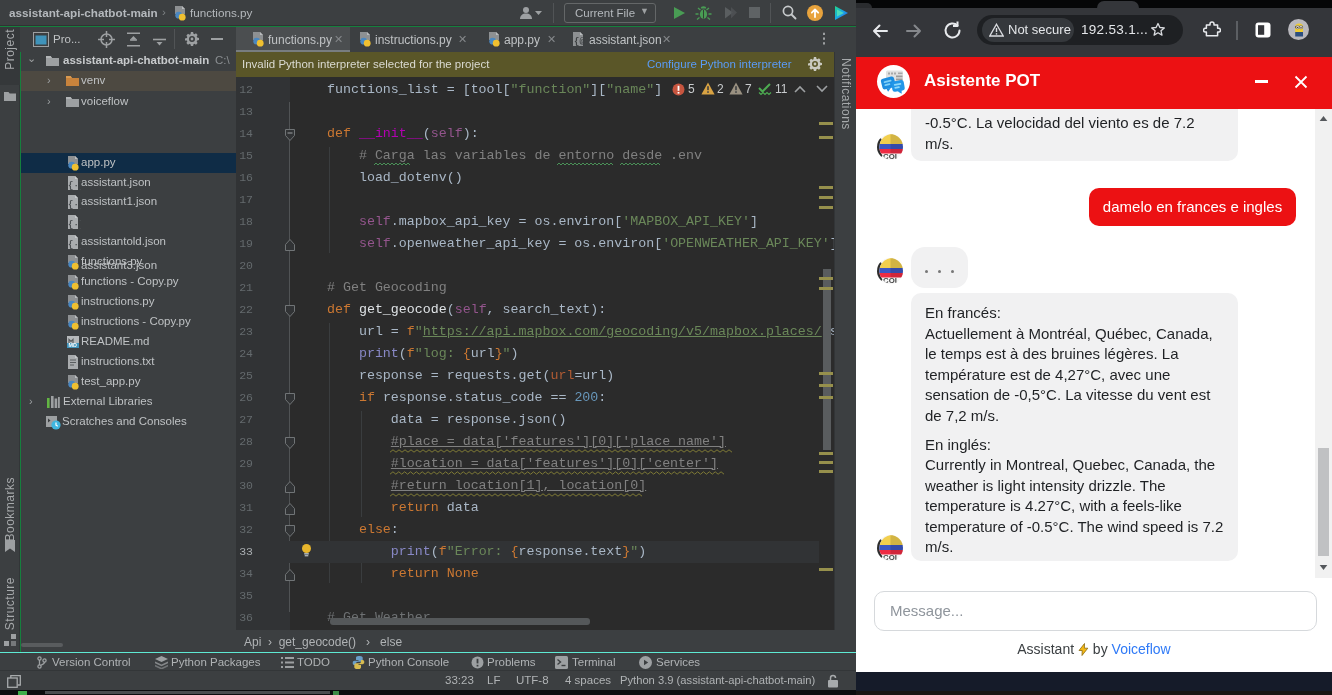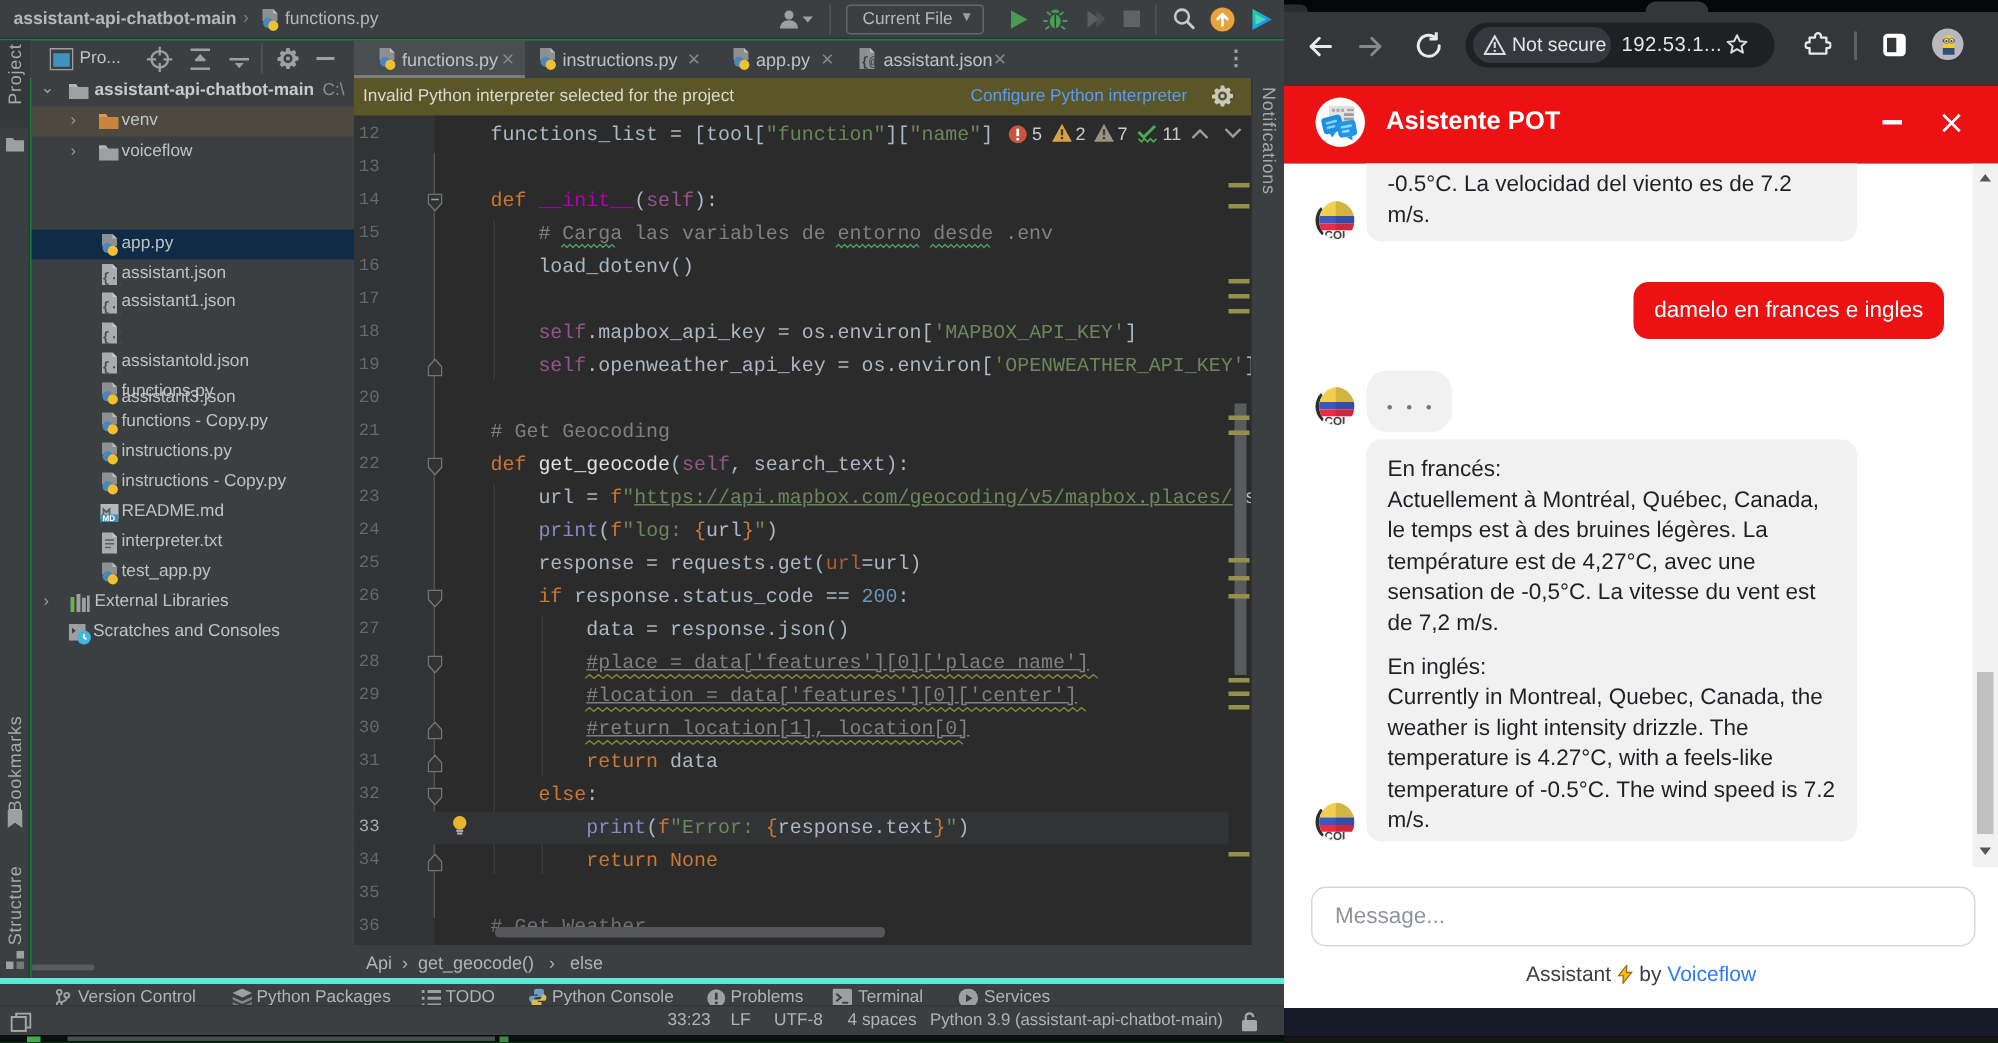--- a/index.html
+++ b/index.html
@@ -20,21 +20,21 @@
   .chev { position:absolute; top:3px; font-size:11px; color:#9da0a2; }
   #editor { left:236px; top:52px; width:620px; height:578px; background:#2b2b2b; overflow:hidden; }
   #banner { position:absolute; left:0; top:0; width:598px; height:25px; background:#5a5628; }
   #gutter { position:absolute; left:0; top:25px; width:54px; height:553px; background:#313335; }
   #code { position:absolute; left:91px; top:27px; font-family:"Liberation Mono",monospace; font-size:13.3px; line-height:22px; white-space:pre; color:#a9b7c6; }
   .cl { height:22px; }
   .kw { color:#cc7832; } .st { color:#6a8759; } .cm { color:#808080; } .num { color:#6897bb; }
   .slf { color:#94558d; } .dun { color:#b200b2; } .bi { color:#8888c6; } .na { color:#b15b33; }
   .fn { color:#dfe3e6; } .ul { text-decoration:underline; }
   #breadcrumbs { left:236px; top:630px; width:620px; height:22px; background:#3c3f41; font-size:12px; color:#b0b3b5; }
-  #stripe2 { left:0; top:652px; width:856px; height:18px; background:#3c3f41; border-top:4px solid #5eead4; }
+  #stripe2 { left:0; top:652px; width:856px; height:18px; background:#3c3f41; border-top:1px solid #5eead4; }
   #statusbar { left:0; top:670px; width:856px; height:20px; background:#3c3f41; border-top:1px solid #333638; }
   .sb-item { position:absolute; top:3px; font-size:11.5px; color:#b0b3b5; white-space:nowrap; }
   #bottomstrip { left:0; top:690px; width:856px; height:5px; background:#0c0d0e; }
   #rightstripe { left:834px; top:52px; width:22px; height:638px; background:#3c3f41; border-left:1px solid #323537; }
   #tabstrip { left:856px; top:0; width:476px; height:8px; background:#050607; }
   #toolbar { left:856px; top:8px; width:476px; height:49px; background:#34363a; }
   #redheader { left:856px; top:57px; width:476px; height:52px; background:#ec1113; }
   #chat { left:856px; top:109px; width:476px; height:563px; background:#fff; overflow:hidden; }
   .bubble { position:absolute; background:#f1f1f2; border-radius:10px; font-size:15px; color:#1f2124; }
   #inputbox { position:absolute; left:18px; top:482px; width:443px; height:40px; border:1px solid #d6d9dc; border-radius:10px; background:#fff; }
@@ -322,21 +322,21 @@
         <span class="lbl" style="left:60px;">README.md</span>
       </div>
       <div class="trow" style="top:300px;">
         <svg class="ticon" style="left:44px;">
             <path d="M3 1h7l3 3v11H3z" fill="#a9acae"></path>
             <path d="M10 1l3 3h-3z" fill="#c6c9cb"></path>
             <g stroke="#5a5e60" stroke-width="1">
               <path d="M5 6h6M5 8.5h6M5 11h4"></path>
             </g>
           </svg>
-        <span class="lbl" style="left:60px;">interpreter.txt</span>
+        <span class="lbl" style="left:60px;">instructions.txt</span>
       </div>
       <div class="trow" style="top:320px;">
         <svg class="ticon" style="left:44px;">
             <path d="M3 1h7l3 3v5H3z" fill="#8d9092"></path>
             <path d="M10 1l3 3h-3z" fill="#b9bcbe"></path>
             <circle cx="6.7" cy="10.2" r="3.4" fill="#4a87c0"></circle>
             <circle cx="10.2" cy="12.2" r="3.4" fill="#f0c030"></circle>
           </svg>
         <span class="lbl" style="left:60px;">test_app.py</span>
       </div>

